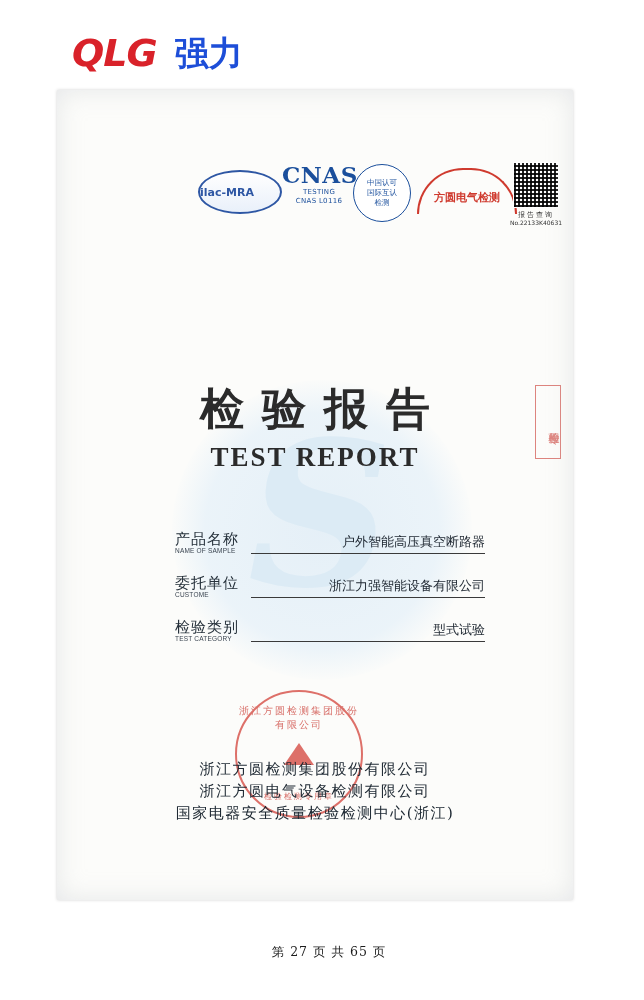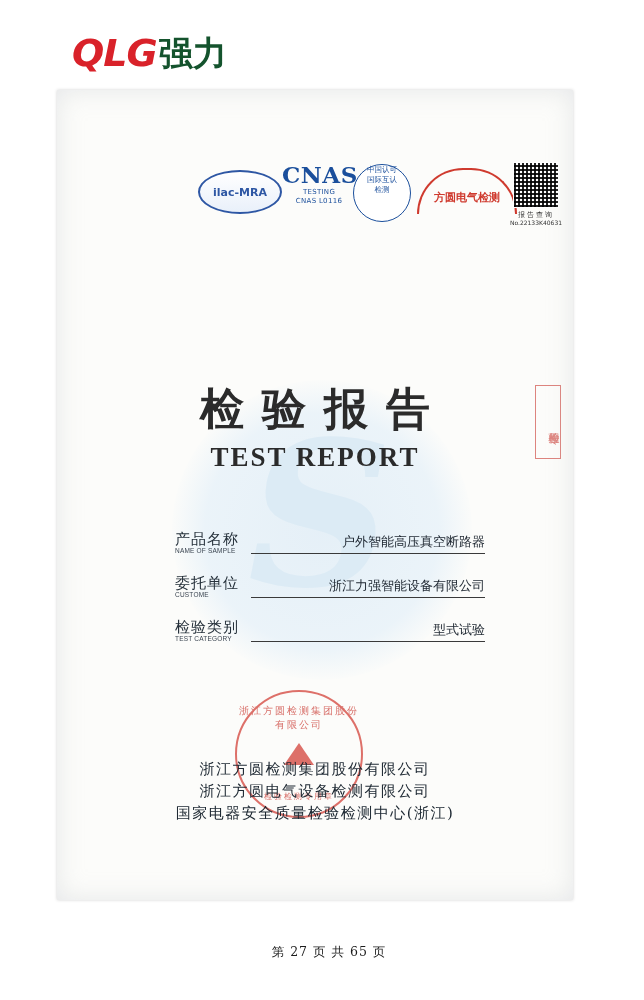--- a/index.html
+++ b/index.html
@@ -15,36 +15,36 @@
     overflow: hidden;
   }
 
   
   .brand {
     position: absolute;
     top: 34px;
     left: 72px;
     display: flex;
     align-items: center;
-    gap: 0;
+    gap: 16px;
   }
   .brand-qlg {
     font-family: "DejaVu Sans", sans-serif;
     font-weight: bold;
     font-style: italic;
     font-size: 38px;
     color: #d9222a;
     letter-spacing: -1px;
     line-height: 1;
   }
   .brand-cn {
     font-family: "DejaVu Sans", sans-serif;
     font-weight: bold;
     font-size: 34px;
-    color: #14532d;
+    color: #1d4ed8;
     line-height: 1;
     margin-left: 2px;
   }
 
   
   .sheet {
     position: absolute;
     top: 90px;
     left: 57px;
     width: 516px;
@@ -117,21 +117,21 @@
     letter-spacing: 0.2px;
     margin-top: 14px;
   }
   
   .logo-ilac { left: 140px; top: 8px; width: 86px; }
   .ilac-oval {
     width: 80px; height: 40px;
     border: 2px solid #2e57a4;
     border-radius: 50%;
     margin: 0 auto;
-    display: flex; align-items: center; justify-content: center;
+    display: flex; align-items: center; justify-content: flex-start;
     background: linear-gradient(180deg, #ffffff 0%, #e9f0fa 100%);
   }
   .ilac-text {
     font-family: "DejaVu Sans", sans-serif;
     font-size: 11px;
     font-weight: bold;
     color: #2e57a4;
   }
   
   .logo-cnas { left: 225px; top: 0px; width: 74px; }
@@ -152,21 +152,21 @@
   }
   
   .logo-cnas-circle { left: 292px; top: 2px; width: 66px; }
   .cnas-circle {
     width: 56px; height: 56px;
     margin: 0 auto;
     border-radius: 50%;
     border: 1.5px solid #1b4f9c;
     background: #ffffff;
     display: flex; flex-direction: column;
-    align-items: center; 
+    align-items: center; justify-content: center;
     color: #1b4f9c;
     font-family: "DejaVu Sans", sans-serif;
     font-size: 7.5px;
     line-height: 10px;
   }
   
   .logo-fy { left: 355px; top: 6px; width: 110px; }
   .fy-arc {
     width: 96px; height: 44px;
     margin: 0 auto;

